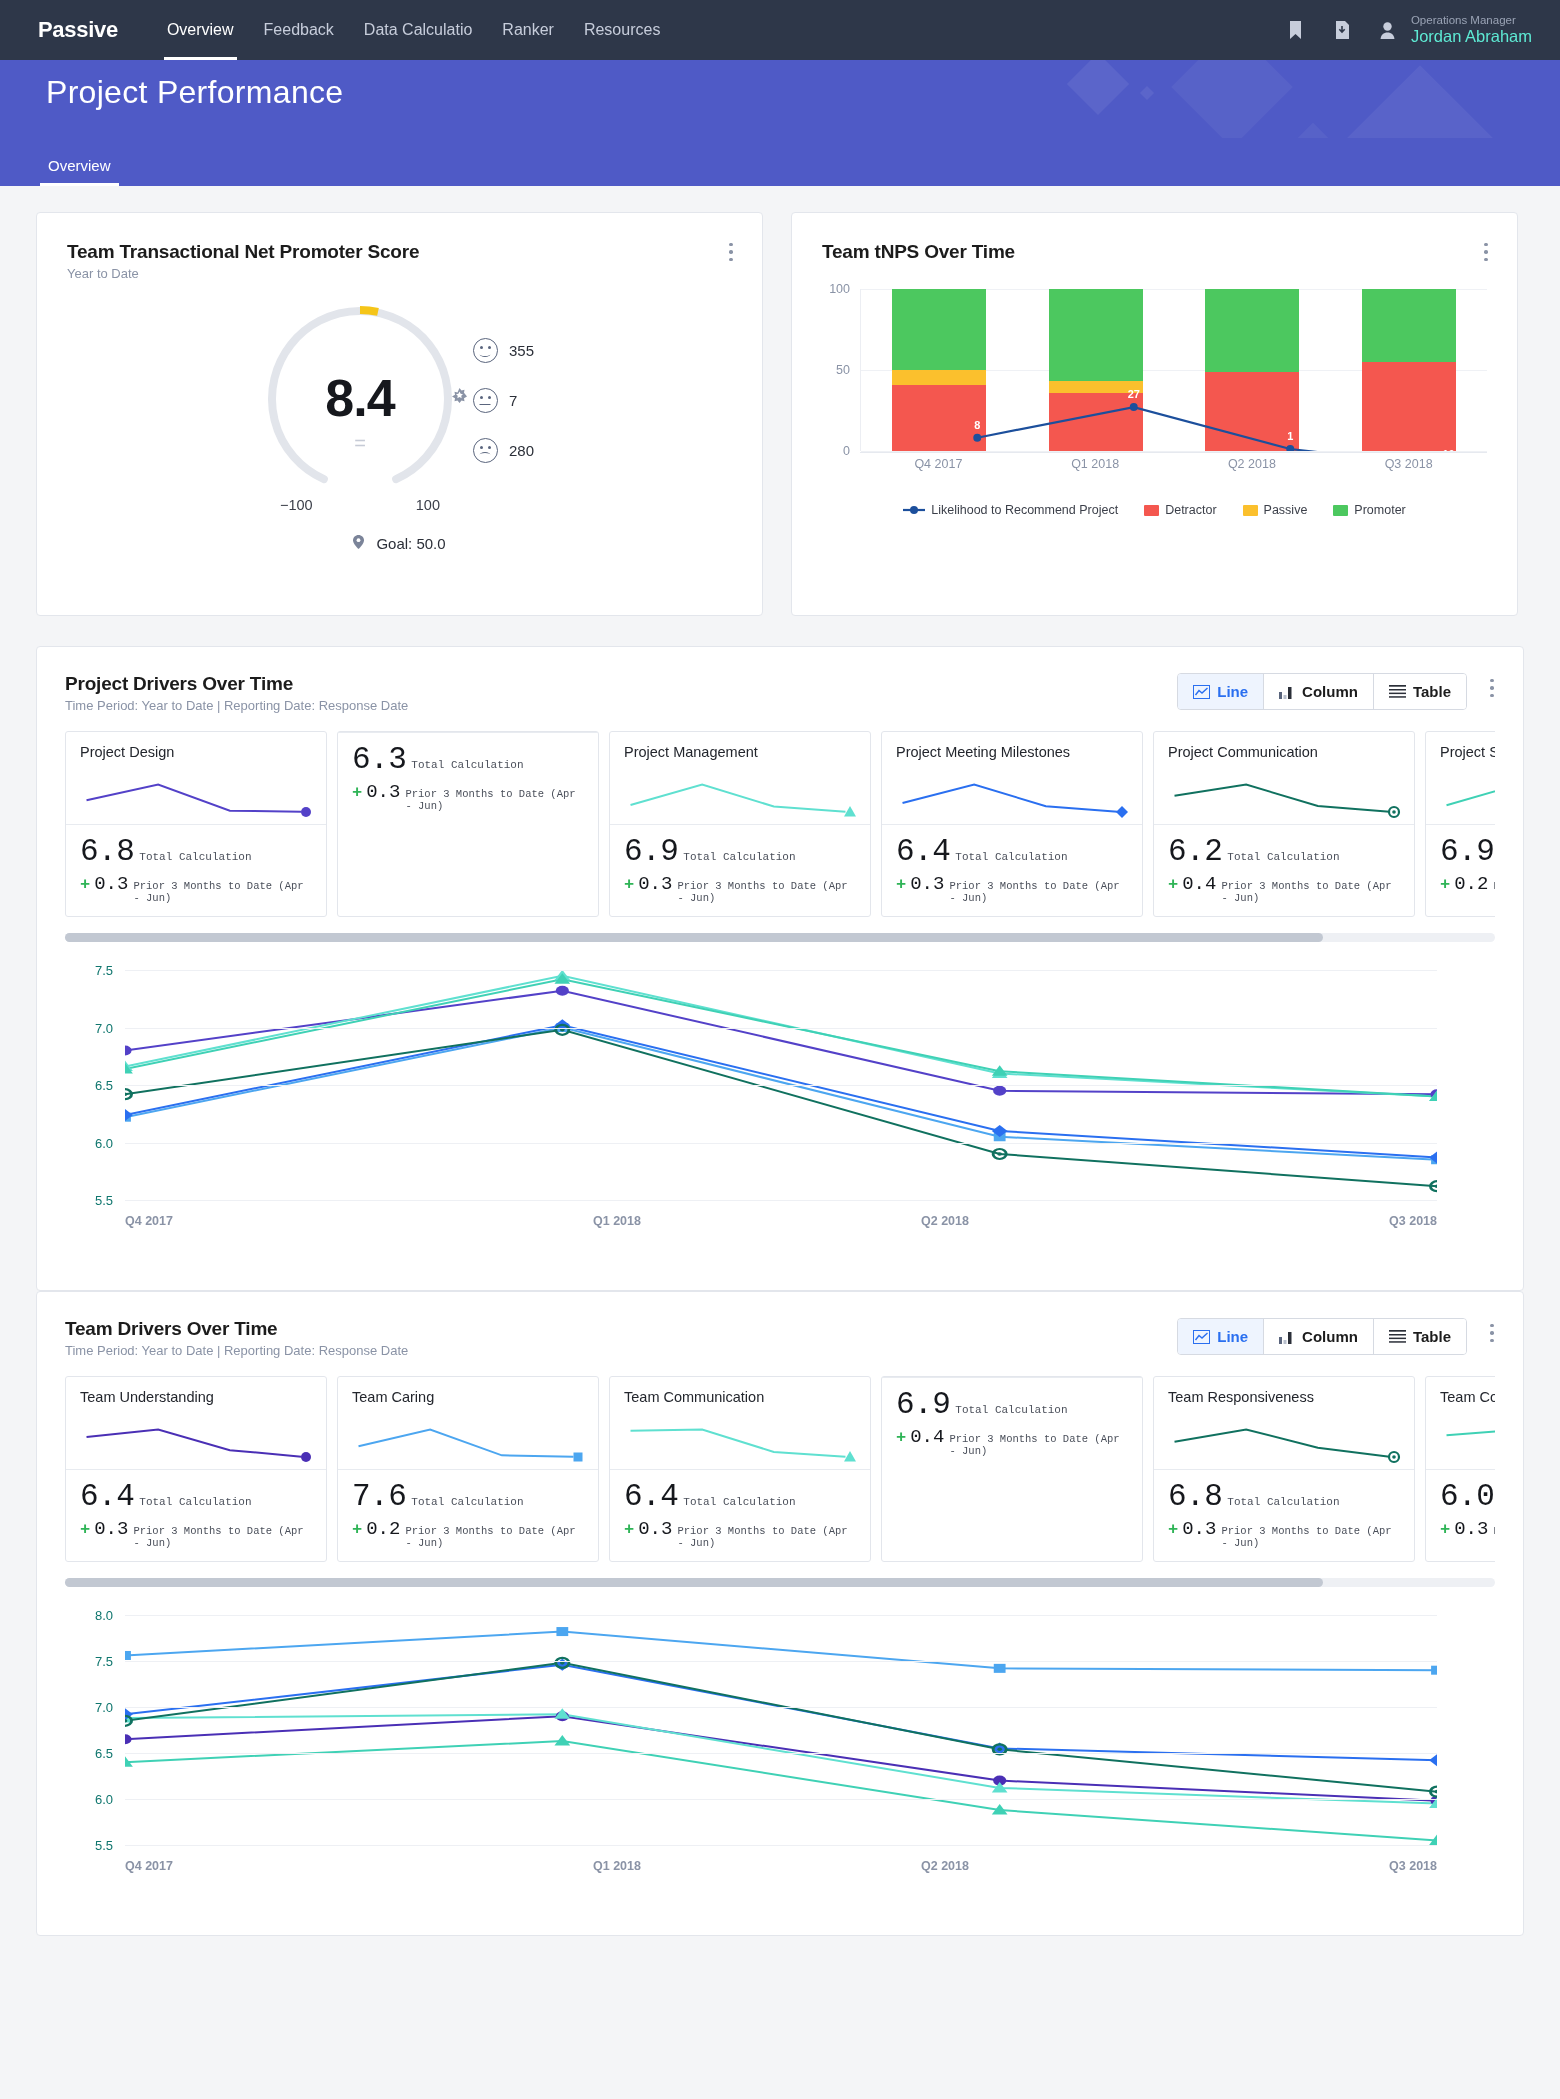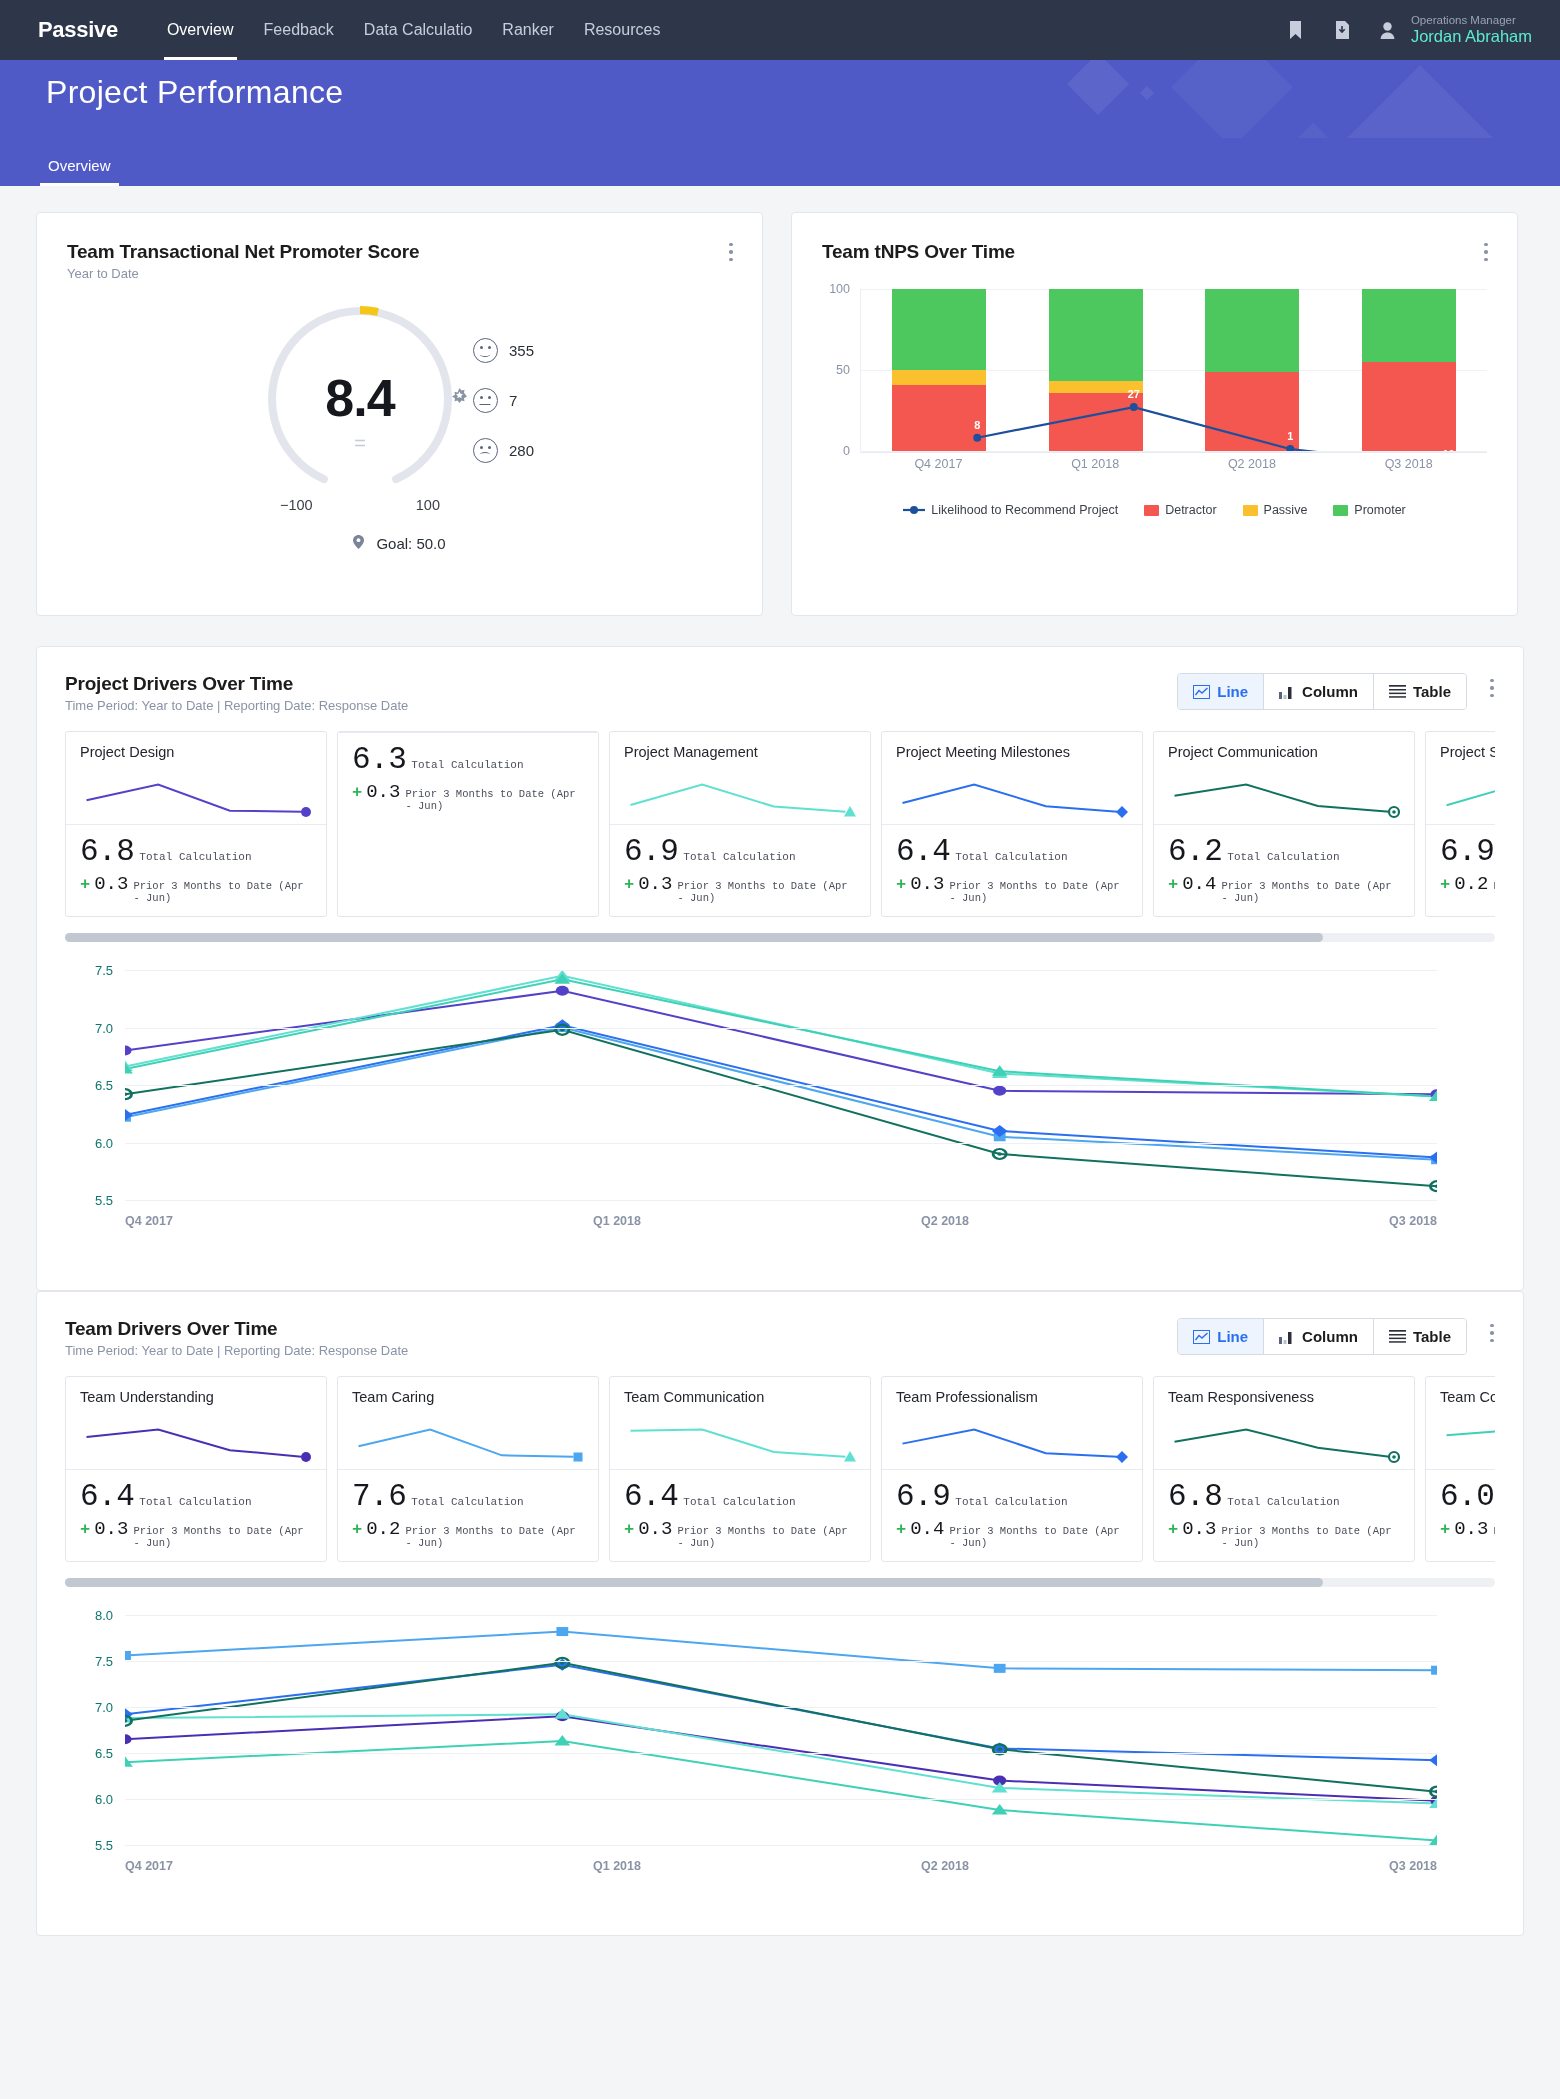--- a/index.html
+++ b/index.html
@@ -766,30 +766,20 @@
             <div class="tile-bot">
               <div><span class="tile-val">6.4</span><span class="tile-val-lbl">Total Calculation</span></div>
               <div class="tile-delta">
                 <span class="tile-plus">+</span>
                 <span>0.3</span>
                 <span class="tile-delta-lbl">Prior 3 Months to Date (Apr - Jun)</span>
               </div>
             </div>
           </div>
           <div class="tile">
-            <div class="tile-top">
-              <div class="tile-name">Team Professionalism</div>
-              <svg class="spark" viewBox="0 0 230 46" preserveAspectRatio="none">
-                <polyline points="12,25.5 80.66666666666667,12 149.33333333333334,34.75 218,38" fill="none" stroke="#2a6ff0" stroke-width="2" vector-effect="non-scaling-stroke"></polyline>
-                <g></g>
-              </svg>
-              <svg style="position:absolute;right:8px;bottom:4px;width:30px;height:46px;overflow:visible" viewBox="0 0 30 46">
-                <polygon points="18,32 24,38 18,44 12,38" fill="#2a6ff0"></polygon>
-              </svg>
-            </div>
             <div class="tile-bot">
               <div><span class="tile-val">6.9</span><span class="tile-val-lbl">Total Calculation</span></div>
               <div class="tile-delta">
                 <span class="tile-plus">+</span>
                 <span>0.4</span>
                 <span class="tile-delta-lbl">Prior 3 Months to Date (Apr - Jun)</span>
               </div>
             </div>
           </div>
           <div class="tile">

